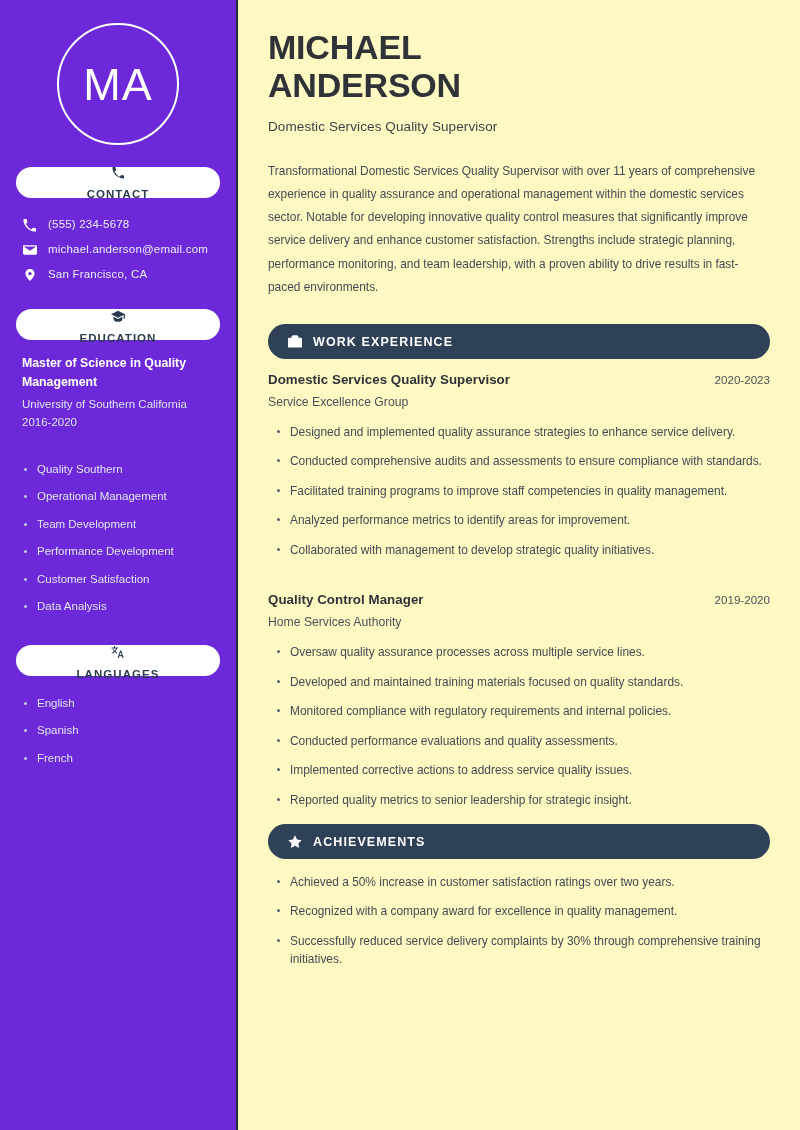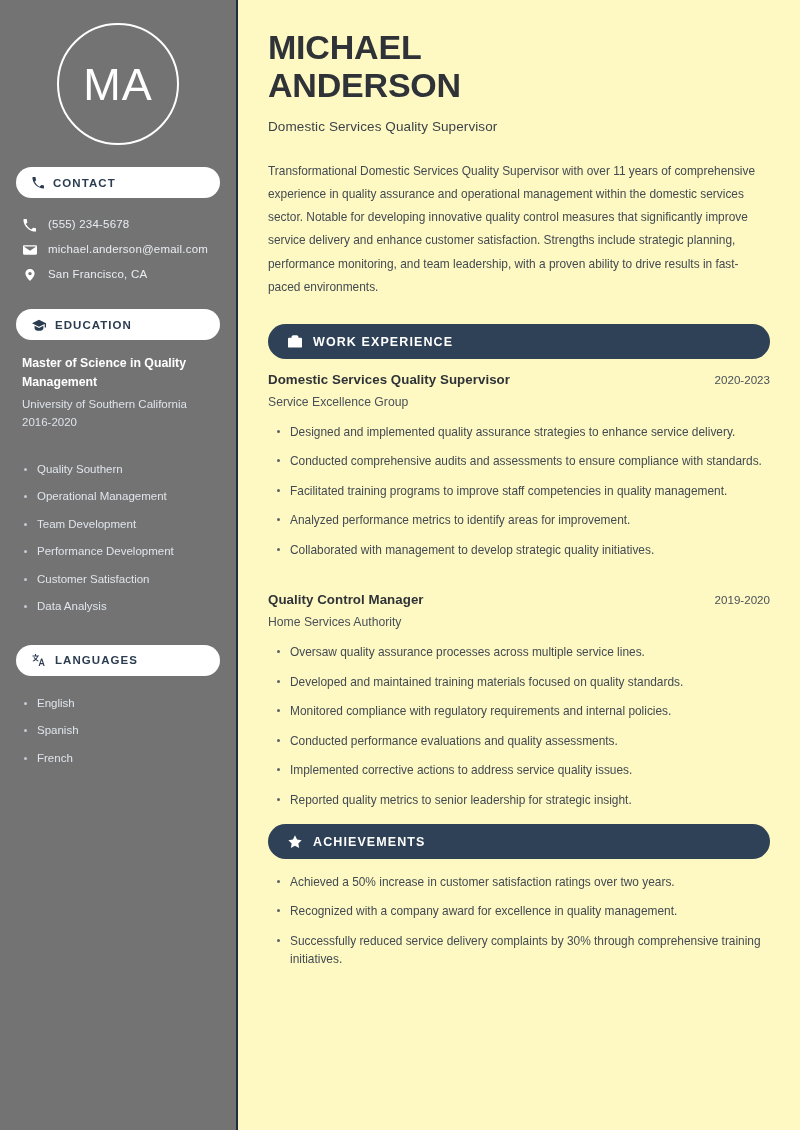--- a/index.html
+++ b/index.html
@@ -18,21 +18,21 @@
     height: 1130px;
     background: #f7f7f7;
     display: flex;
     overflow: hidden;
   }
 
   
   .sidebar {
     width: 238px;
     min-width: 238px;
-    background: #737373;
+    background: #6d28d9;
     border-right: 2px solid #1f2d3d;
     padding: 0 16px;
     position: relative;
   }
 
   .avatar-wrap {
     display: flex;
     justify-content: center;
     padding-top: 23px;
     padding-bottom: 22px;
@@ -56,20 +56,21 @@
 
   .pill {
     background: #ffffff;
     border-radius: 999px;
     height: 31px;
     display: flex;
     align-items: center;
     padding: 0 16px;
     gap: 9px;
     margin-bottom: 14px;
+    flex-direction: column;
   }
   .pill-label {
     color: #2b3c50;
     font-size: 11.5px;
     font-weight: 700;
     letter-spacing: 1.05px;
   }
   .pill .ico { display:flex; align-items:center; }
   .pill .ico svg { display:block; fill: #2b3c50; }
 

